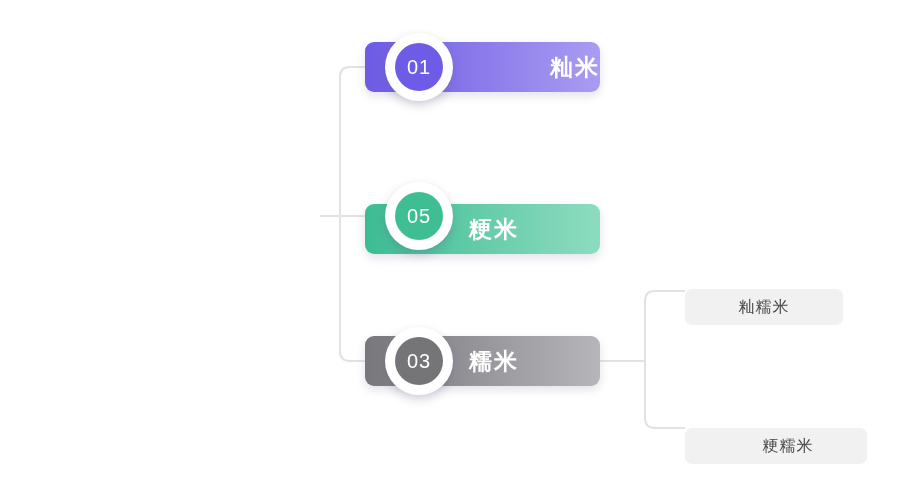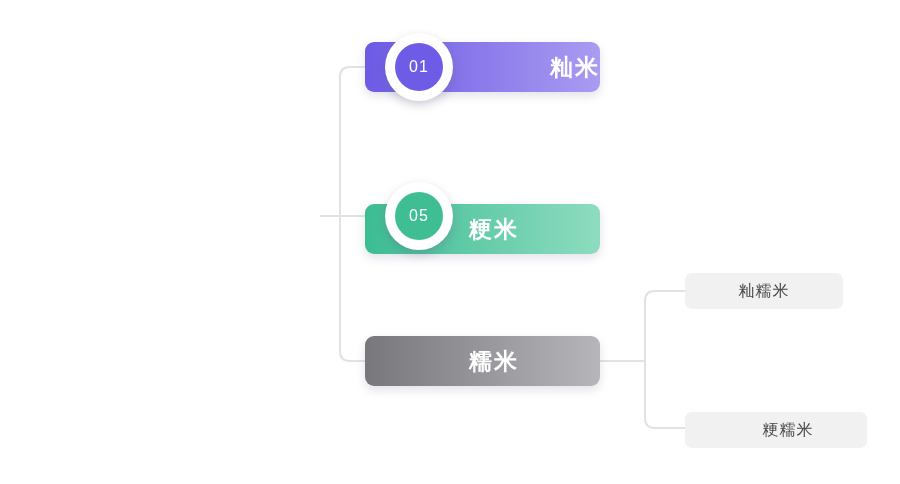--- a/index.html
+++ b/index.html
@@ -79,34 +79,35 @@
   .badge-ring.r3 { top: 327px; }
   .badge-circle {
     width: 48px; height: 48px;
     border-radius: 50%;
     display: flex;
     align-items: center;
     justify-content: center;
   }
   .badge-circle .num {
     color: #ffffff;
-    font-size: 16px;
+    font-size: 20px;
     font-weight: 300;
     letter-spacing: 1px;
   }
   .leaf-node {
     position: absolute;
     left: 685px;
     width: 158px; height: 36px;
     border-radius: 7px;
     background: var(--leaf-bg, #f1f1f2);
     display: flex;
     align-items: center;
     justify-content: center;
     cursor: pointer;
+    margin-top: 16px;
   }
   .leaf-node.l1 { top: 273px; }
   .leaf-node.l2 { top: 412px; padding-left: 24px; }
   .leaf-node .label {
     color: var(--leaf-text, #474747);
     font-size: 16px;
     letter-spacing: 1px;
   }
 </style>
 </head>
@@ -136,20 +137,25 @@
   </div>
   <div class="badge-ring r2">
     <div class="badge-circle" style="background: rgb(63, 190, 147);">
       <span class="num">05</span>
     </div>
   </div>
 
   <div class="branch-bar b3" style="background: linear-gradient(90deg, rgb(120, 120, 124), rgb(181, 181, 186));">
     <span class="label">糯米</span>
   </div>
+  <div class="badge-ring r3">
+    <div class="badge-circle" style="background: rgb(117, 117, 120);">
+      <span class="num">03</span>
+    </div>
+  </div>
 
   <div class="leaf-node l1">
     <span class="label">籼糯米</span>
   </div>
   <div class="leaf-node l2">
     <span class="label">粳糯米</span>
   </div>
 
 </div>
 

